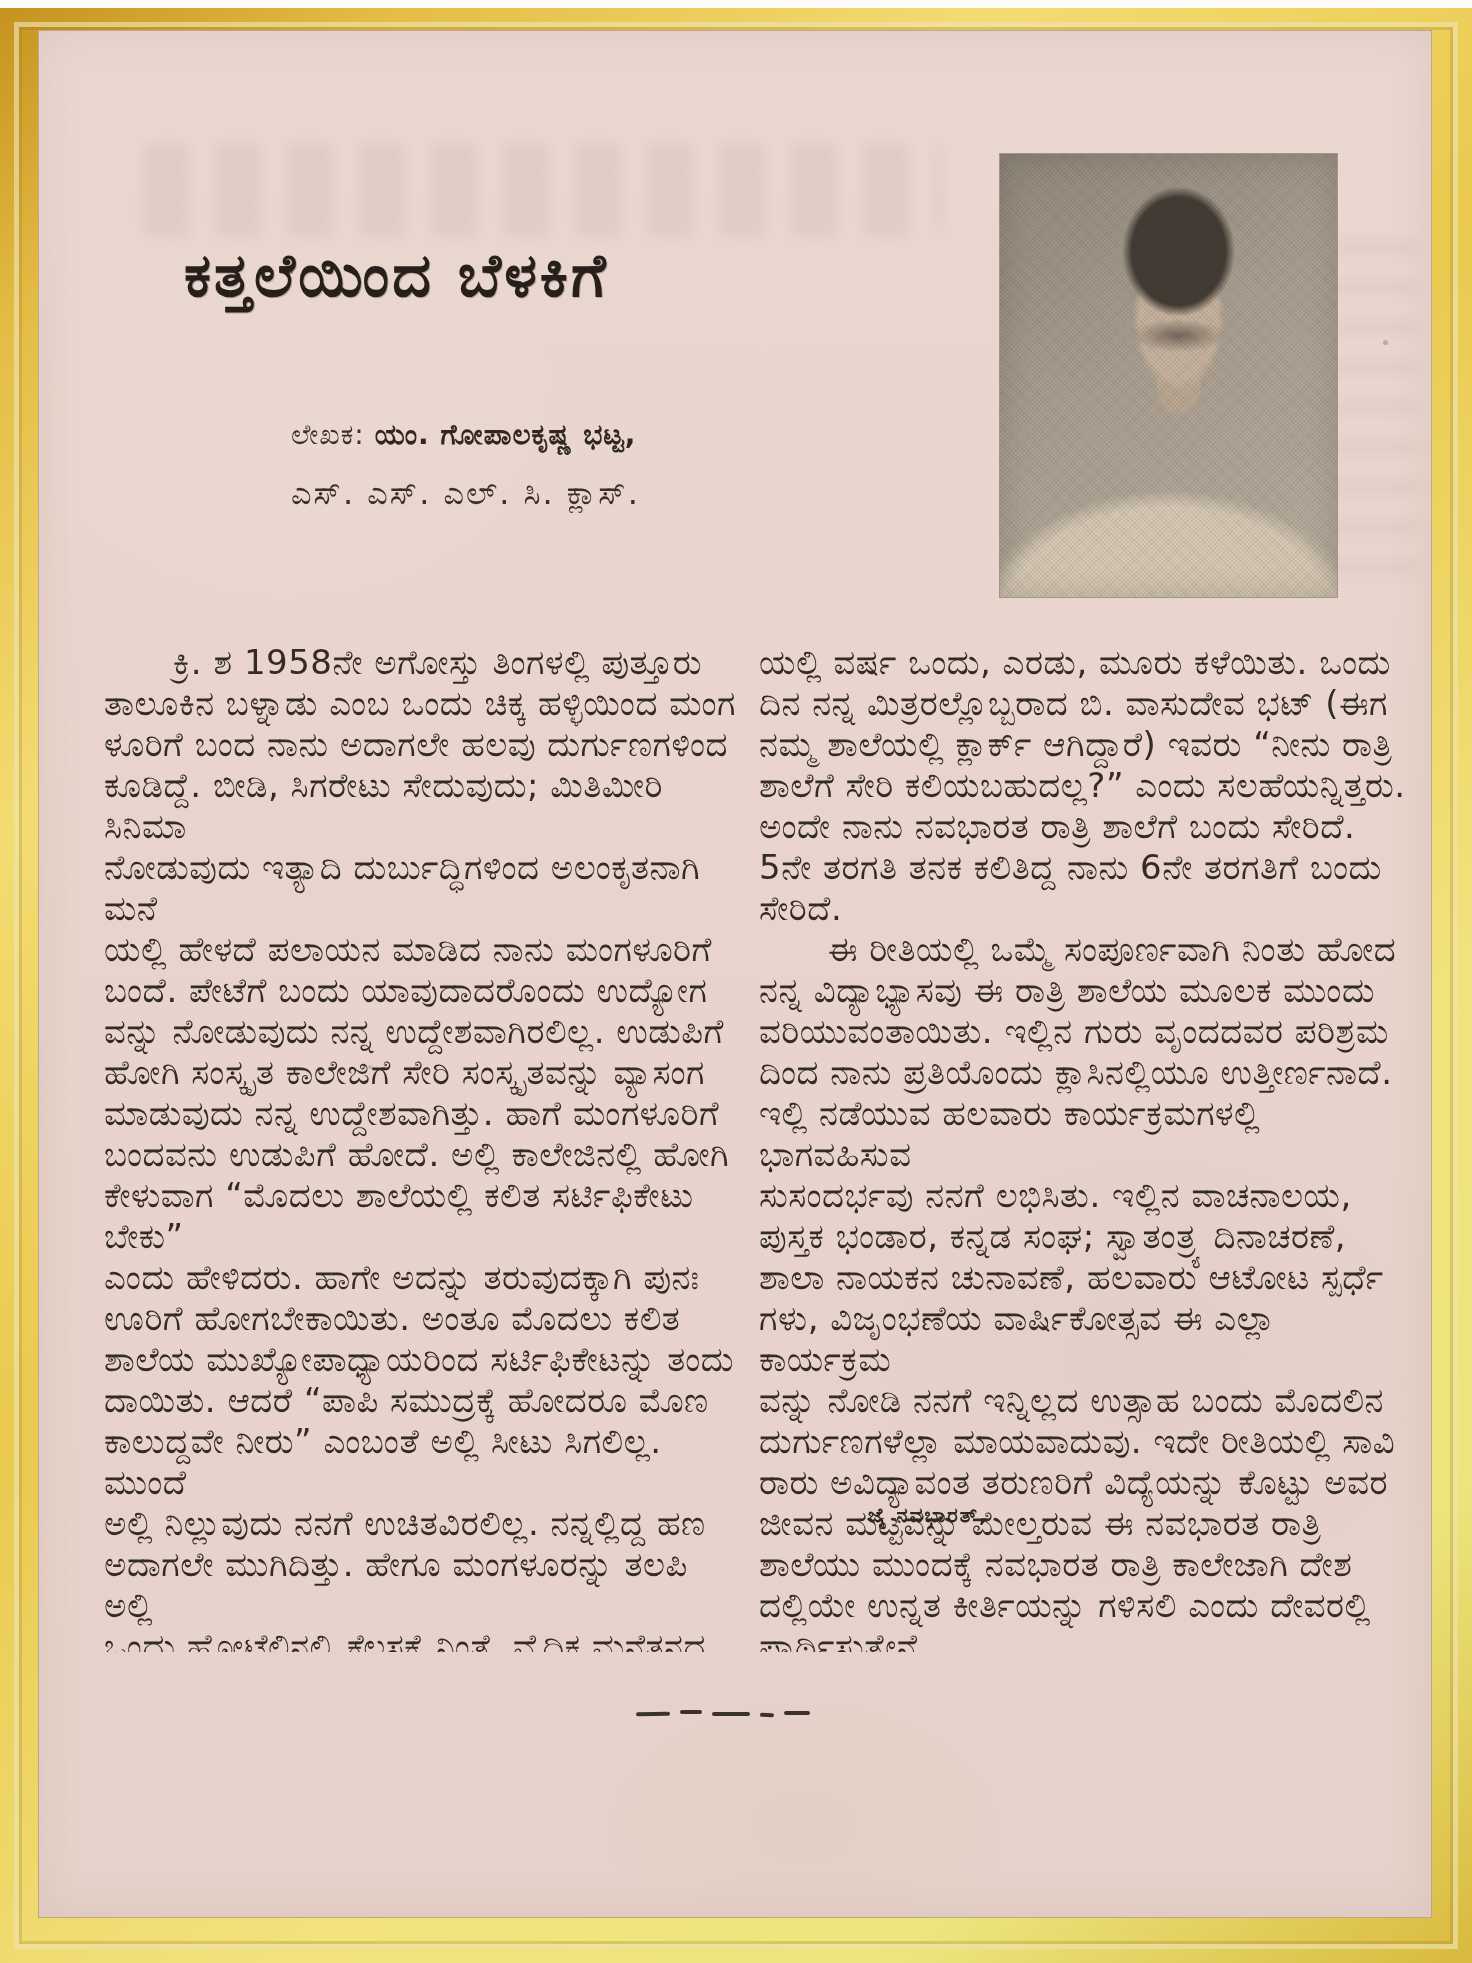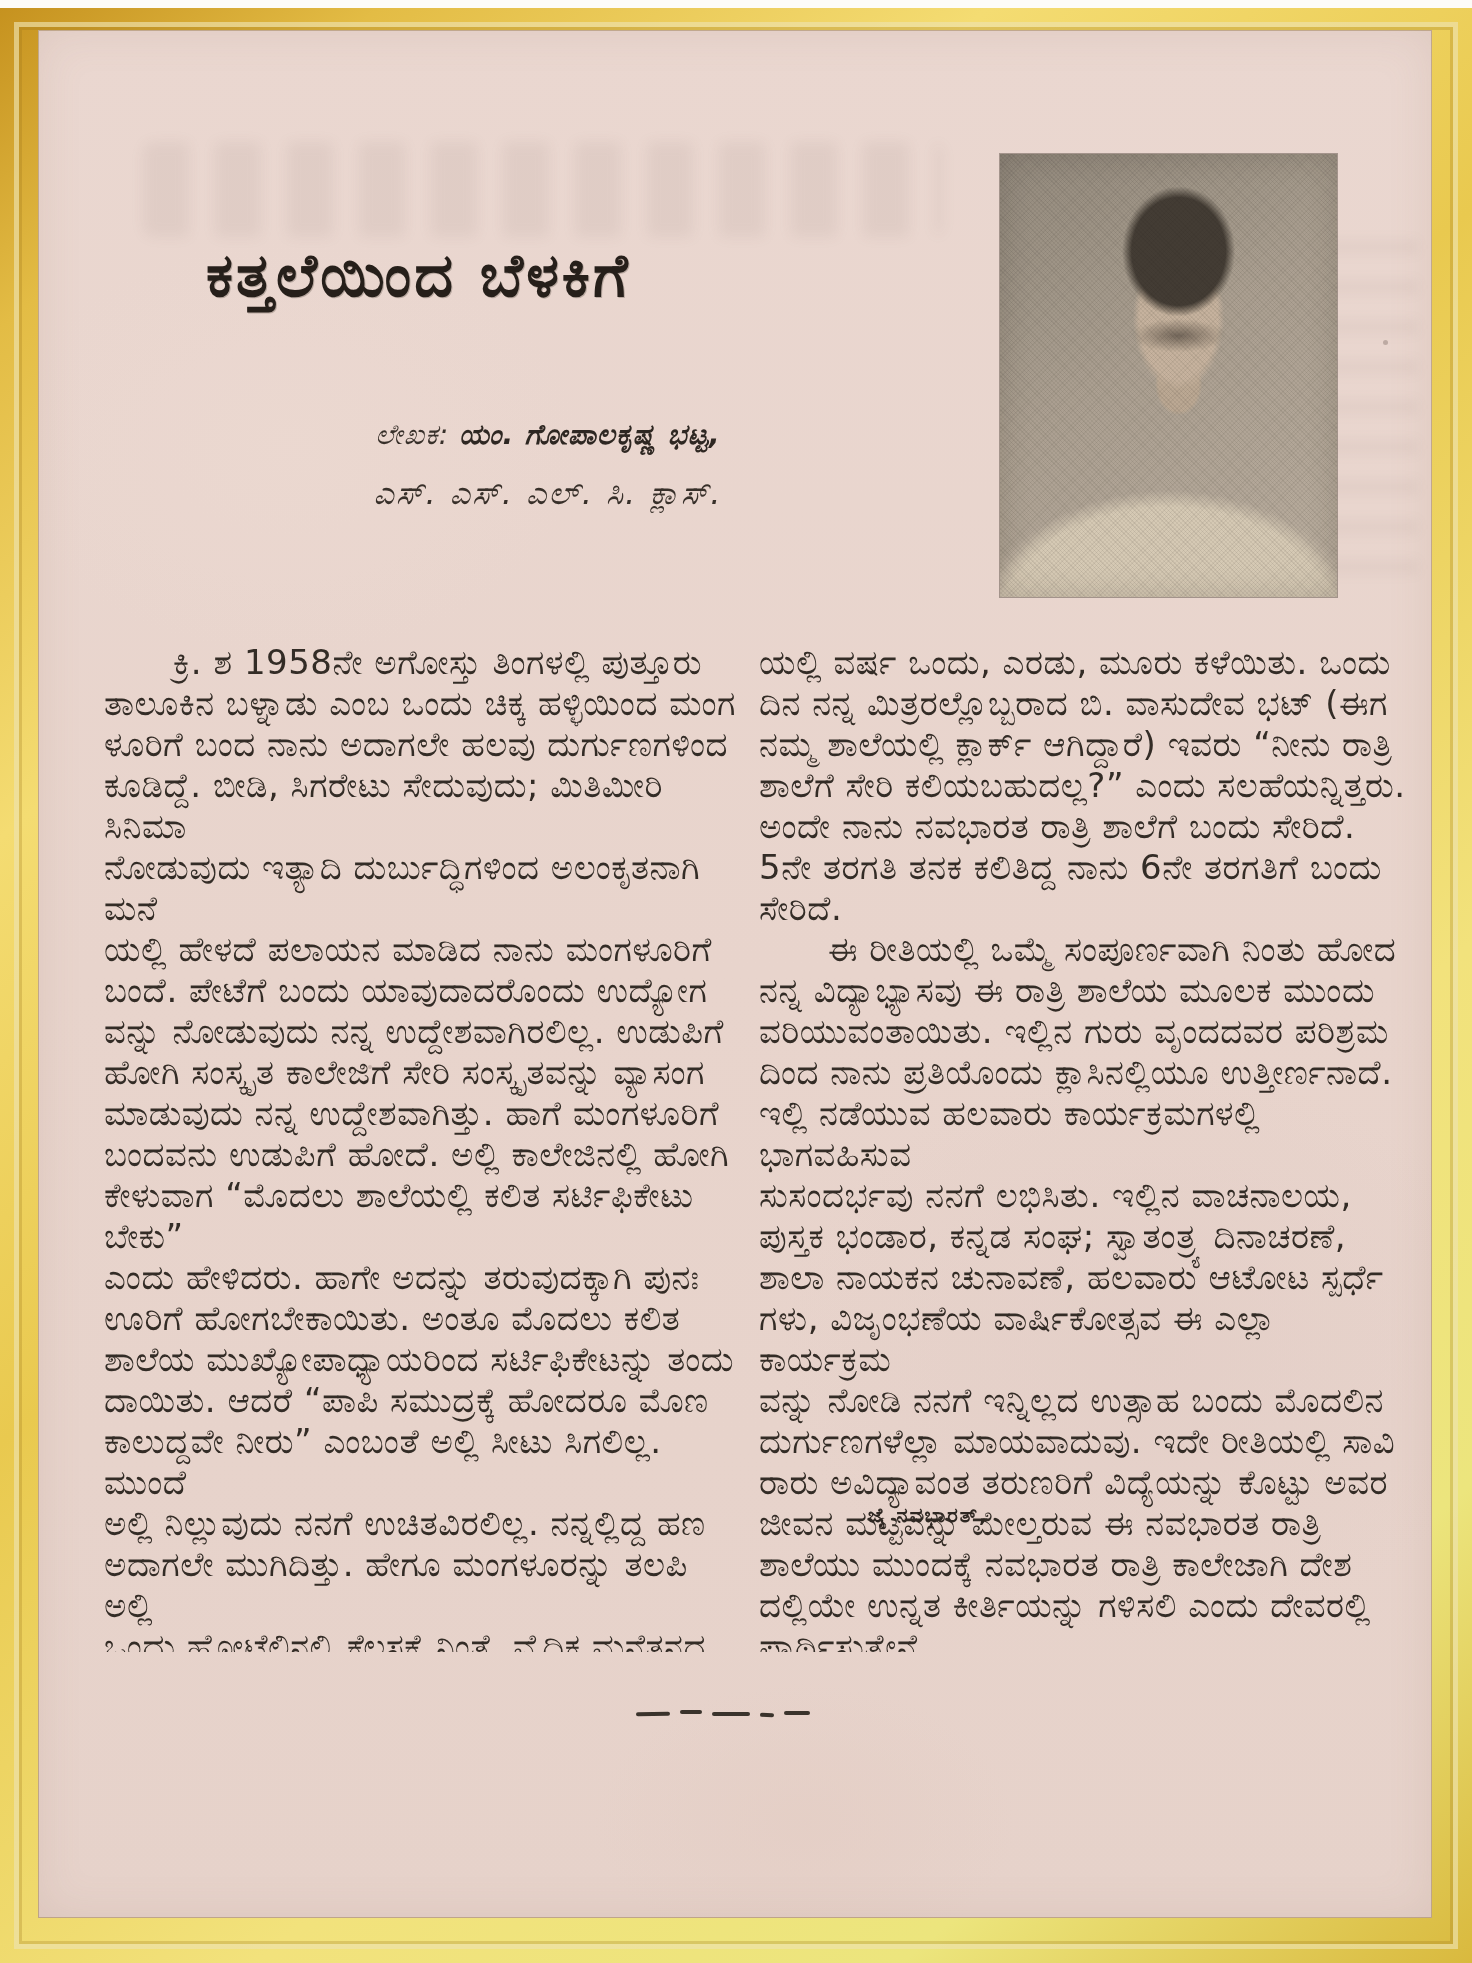--- a/index.html
+++ b/index.html
@@ -37,27 +37,27 @@
     background:repeating-linear-gradient(90deg, rgba(125,105,100,.20) 0 46px, rgba(125,105,100,0) 46px 72px);
     filter:blur(7px);opacity:.45;border-radius:10px;
   }
   .ghost-side{
     position:absolute;left:1150px;top:210px;width:230px;height:360px;
     background:repeating-linear-gradient(180deg, rgba(130,110,100,.14) 0 14px, rgba(130,110,100,0) 14px 40px);
     filter:blur(6px);opacity:.5;
   }
   
   .title{
-    position:absolute;left:168px;top:212px;width:720px;
+    position:absolute;left:146px;top:212px;width:720px;
     font-size:60px;line-height:66px;font-weight:bold;color:#261f1a;
     letter-spacing:3px;text-shadow:1px 1px 0 rgba(40,30,20,.25);
     white-space:nowrap;
   }
   .byline{
-    position:absolute;left:245px;top:388px;width:530px;text-align:center;color:#38302a;font-style:italic;
+    position:absolute;left:253px;top:388px;width:530px;color:#38302a;
   }
   .byline .line1{font-size:28px;margin-bottom:22px;letter-spacing:1px;}
   .byline .line1 b{font-weight:bold;color:#2e2722;}
   .byline .line2{font-size:24px;margin-bottom:22px;letter-spacing:1px;}
   .byline .line3{font-size:32px;letter-spacing:2px;}
   
   .photo{
     position:absolute;left:962px;top:124px;width:337px;height:443px;
     background-color:#ab9f93;
     background-image:

